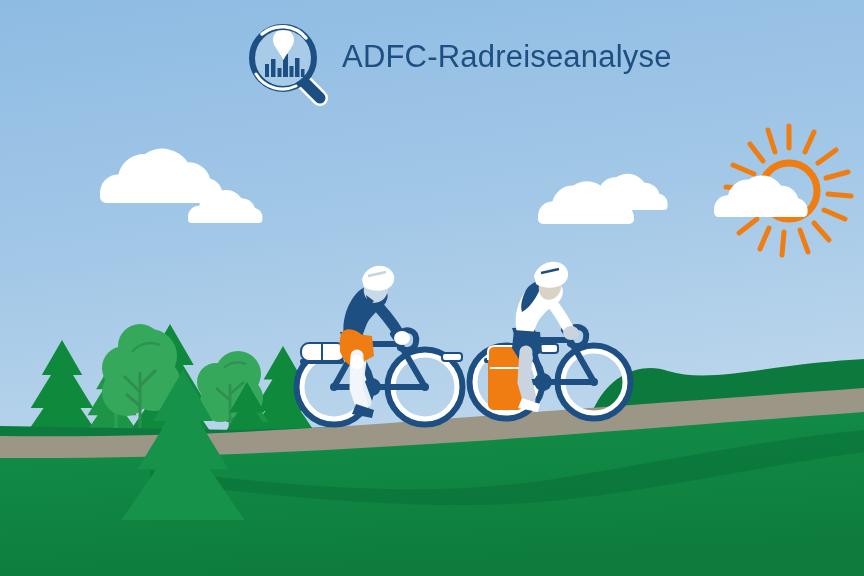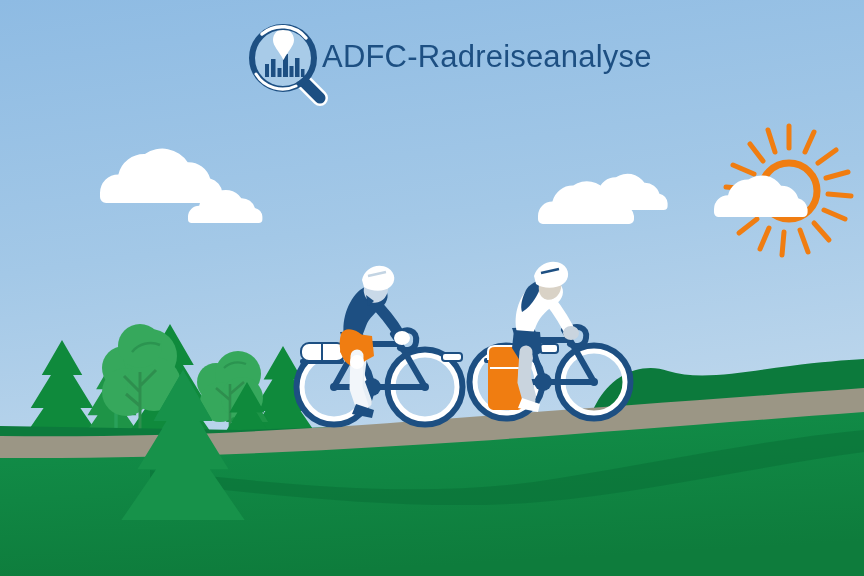--- a/index.html
+++ b/index.html
@@ -14,21 +14,21 @@
     position: relative;
     width: 864px;
     height: 576px;
     overflow: hidden;
   }
   #scene svg {
     display: block;
   }
   .brand-title {
     position: absolute;
-    left: 322px;
+    left: 342px;
     top: 39px;
     font-family: "Liberation Sans", sans-serif;
     font-size: 31px;
     font-weight: 400;
     letter-spacing: 0.2px;
     color: #1d4f82;
     white-space: nowrap;
   }
 </style>
 </head>

